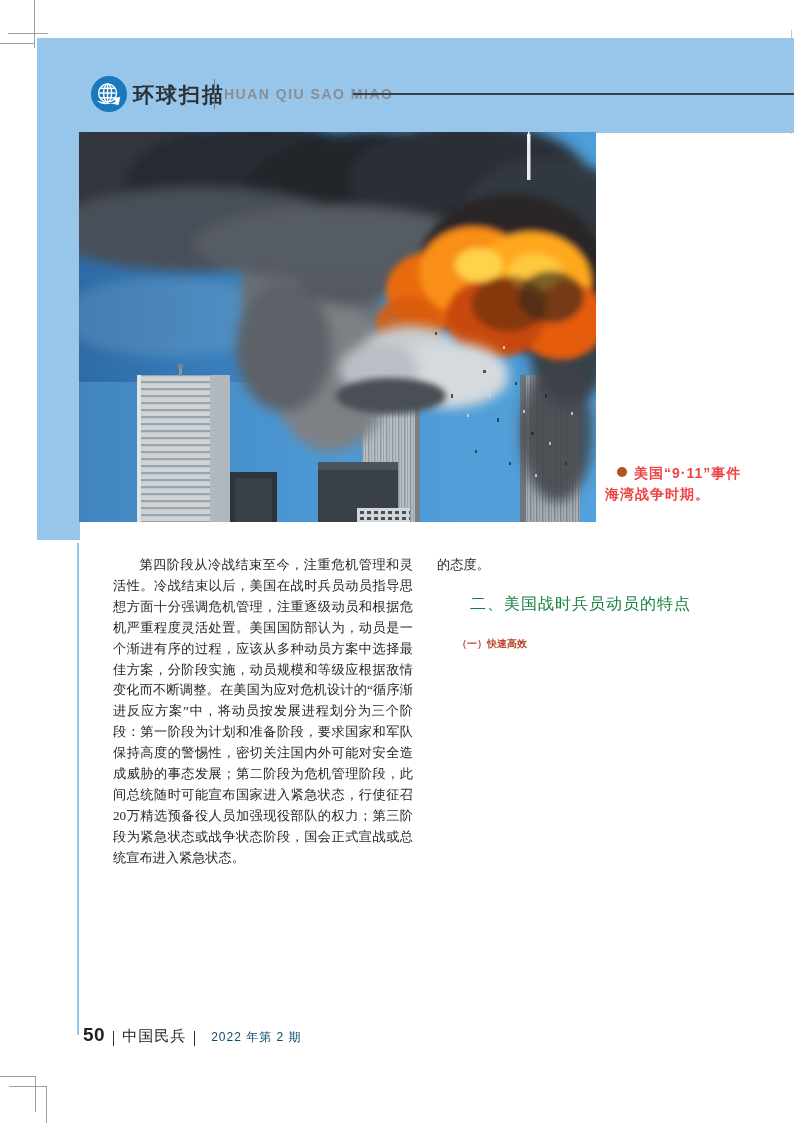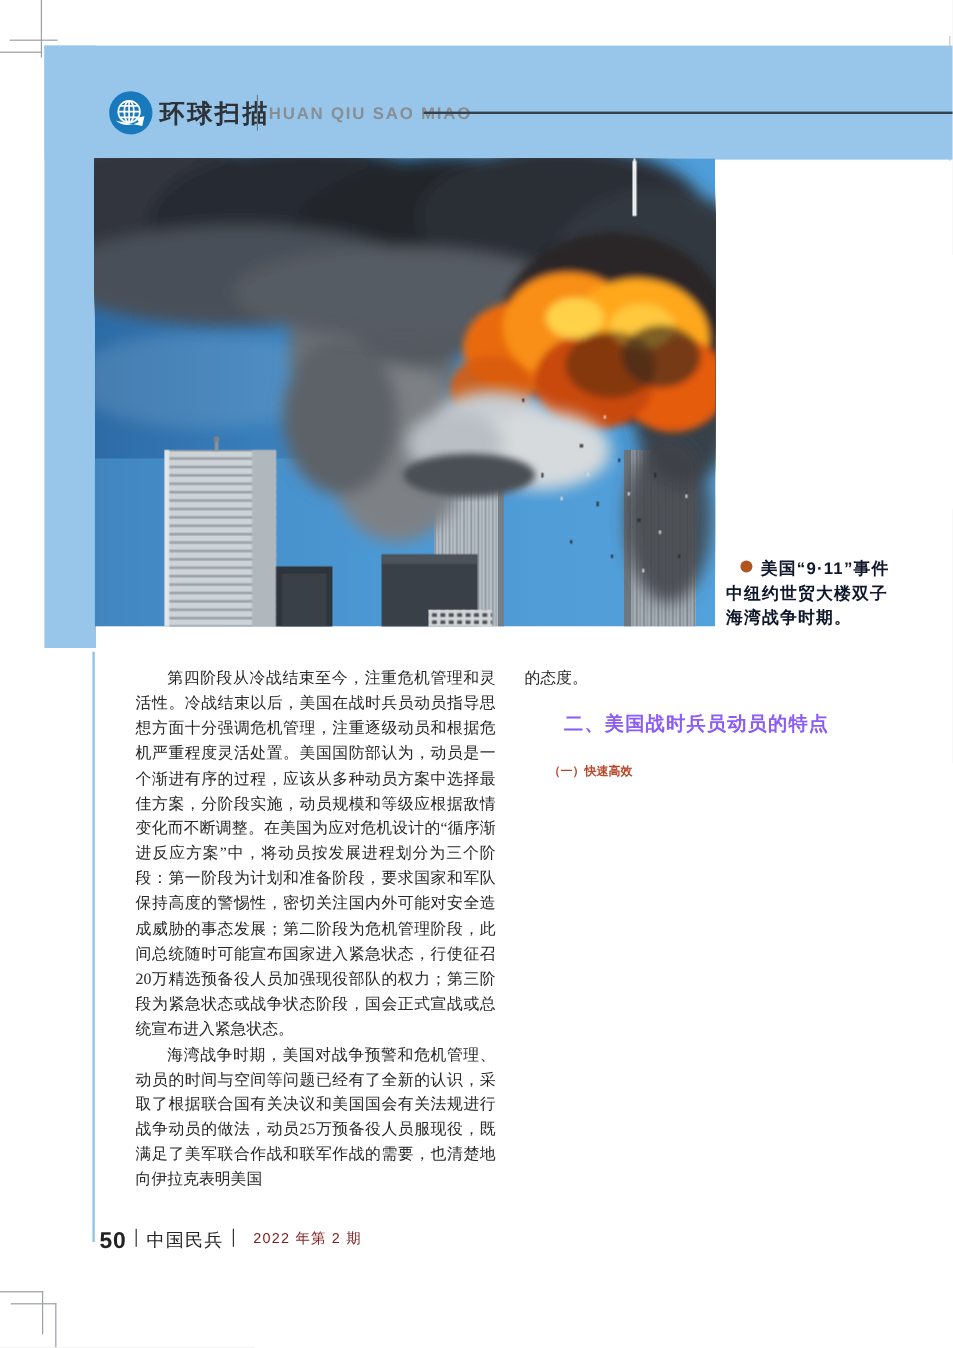--- a/index.html
+++ b/index.html
@@ -25,60 +25,60 @@
     font-family:"Liberation Sans","DejaVu Sans",sans-serif;
     font-weight:bold;font-size:14px;letter-spacing:1.5px;color:#878e94;
   }
   .hdr-rule{position:absolute;left:353px;top:93px;width:441px;height:2px;background:#35424d;}
   
   .photo{position:absolute;left:79px;top:132px;width:517px;height:390px;margin:0;}
   
   .caption{
     position:absolute;left:605px;top:463px;width:180px;
     font-family:"Liberation Sans","DejaVu Sans",sans-serif;
-    font-weight:bold;font-size:14px;line-height:20.5px;letter-spacing:1px;color:#0f172a;
+    font-weight:bold;font-size:14px;line-height:20.5px;letter-spacing:1px;color:#ef4444;
   }
   .cap-line{display:block;}
   .cap-first{padding-left:12px;}
   .bullet{
     display:inline-block;width:10px;height:10px;border-radius:50%;
     background:#b05520;margin-right:7px;vertical-align:1px;
   }
   
   .col{
     position:absolute;top:555px;
     font-size:13.2px;line-height:20.9px;color:#272727;
     text-align:justify;
   }
   .col-left{left:113px;width:300px;}
   .col-right{left:437px;width:317px;}
   .col p{margin:0;}
   .col p.ind{text-indent:2em;}
   .section-heading{
     font-family:"Liberation Sans","DejaVu Sans",sans-serif;
-    font-weight:bold;font-size:16px;line-height:24px;letter-spacing:1px;
-    color:#8b5cf6;margin:16px 0 18px 0 !important;text-indent:33px;
+    font-weight:normal;font-size:16px;line-height:24px;letter-spacing:1px;
+    color:#15803d;margin:16px 0 18px 0 !important;text-indent:33px;
   }
   .sub-heading{
     font-family:"Liberation Sans","DejaVu Sans",sans-serif;
     font-weight:bold;font-size:10px;line-height:20.9px;
     color:#b8492a;text-indent:2em;
   }
   
   .blue-vrule{position:absolute;left:77px;top:543px;width:2px;height:492px;background:#90c6ec;}
   
   .footer{
     position:absolute;left:83px;top:1024px;height:22px;
-    display:flex;align-items:flex-start;
+    display:flex;align-items:flex-end;
     font-family:"Liberation Sans","DejaVu Sans",sans-serif;color:#222;
   }
   .pageno{font-size:19px;font-weight:bold;letter-spacing:0.5px;}
   .fdiv{width:1px;height:15px;background:#333;margin:0 8px;}
   .journal{font-size:15px;font-weight:normal;letter-spacing:1px;}
-  .issue{font-size:12px;color:#7f1d1d;letter-spacing:1px;margin-left:8px;}
+  .issue{font-size:12px;color:#0c4a6e;letter-spacing:1px;margin-left:8px;}
 </style>
 </head>
 <body>
 
 <div class="page">
 
   <div class="mark" style="left:34px;top:0;width:1px;height:48px;"></div>
   <div class="mark" style="left:8px;top:33px;width:40px;height:1px;"></div>
   <div class="mark" style="left:0;top:43px;width:35px;height:1px;"></div>
   <div class="mark" style="left:0;top:1076px;width:36px;height:1px;"></div>
@@ -224,27 +224,25 @@
           <rect x="456" y="342" width="2" height="3"></rect>
       </g>
 
       <rect x="448" y="2" width="3.5" height="46" fill="#e8ecef"></rect>
       <rect x="449" y="0" width="1.5" height="10" fill="#f4f6f8"></rect>
     </svg>
   </figure>
 
   <div class="caption">
     <span class="cap-line cap-first"><span class="bullet"></span><span>美国“9·11”事件</span></span>
-    <span class="cap-line">中纽约世贸大楼双子</span>
     <span class="cap-line">海湾战争时期。</span>
   </div>
 
   <section class="col col-left">
     <p class="ind">第四阶段从冷战结束至今，注重危机管理和灵活性。冷战结束以后，美国在战时兵员动员指导思想方面十分强调危机管理，注重逐级动员和根据危机严重程度灵活处置。美国国防部认为，动员是一个渐进有序的过程，应该从多种动员方案中选择最佳方案，分阶段实施，动员规模和等级应根据敌情变化而不断调整。在美国为应对危机设计的“循序渐进反应方案”中，将动员按发展进程划分为三个阶段：第一阶段为计划和准备阶段，要求国家和军队保持高度的警惕性，密切关注国内外可能对安全造成威胁的事态发展；第二阶段为危机管理阶段，此间总统随时可能宣布国家进入紧急状态，行使征召20万精选预备役人员加强现役部队的权力；第三阶段为紧急状态或战争状态阶段，国会正式宣战或总统宣布进入紧急状态。</p>
-    <p class="ind">海湾战争时期，美国对战争预警和危机管理、动员的时间与空间等问题已经有了全新的认识，采取了根据联合国有关决议和美国国会有关法规进行战争动员的做法，动员25万预备役人员服现役，既满足了美军联合作战和联军作战的需要，也清楚地向伊拉克表明美国</p>
   </section>
 
   <section class="col col-right">
     <p>的态度。</p>
     <p class="section-heading">二、美国战时兵员动员的特点</p>
     <p class="sub-heading">（一）快速高效</p>
   </section>
 
   <div class="blue-vrule"></div>
 

